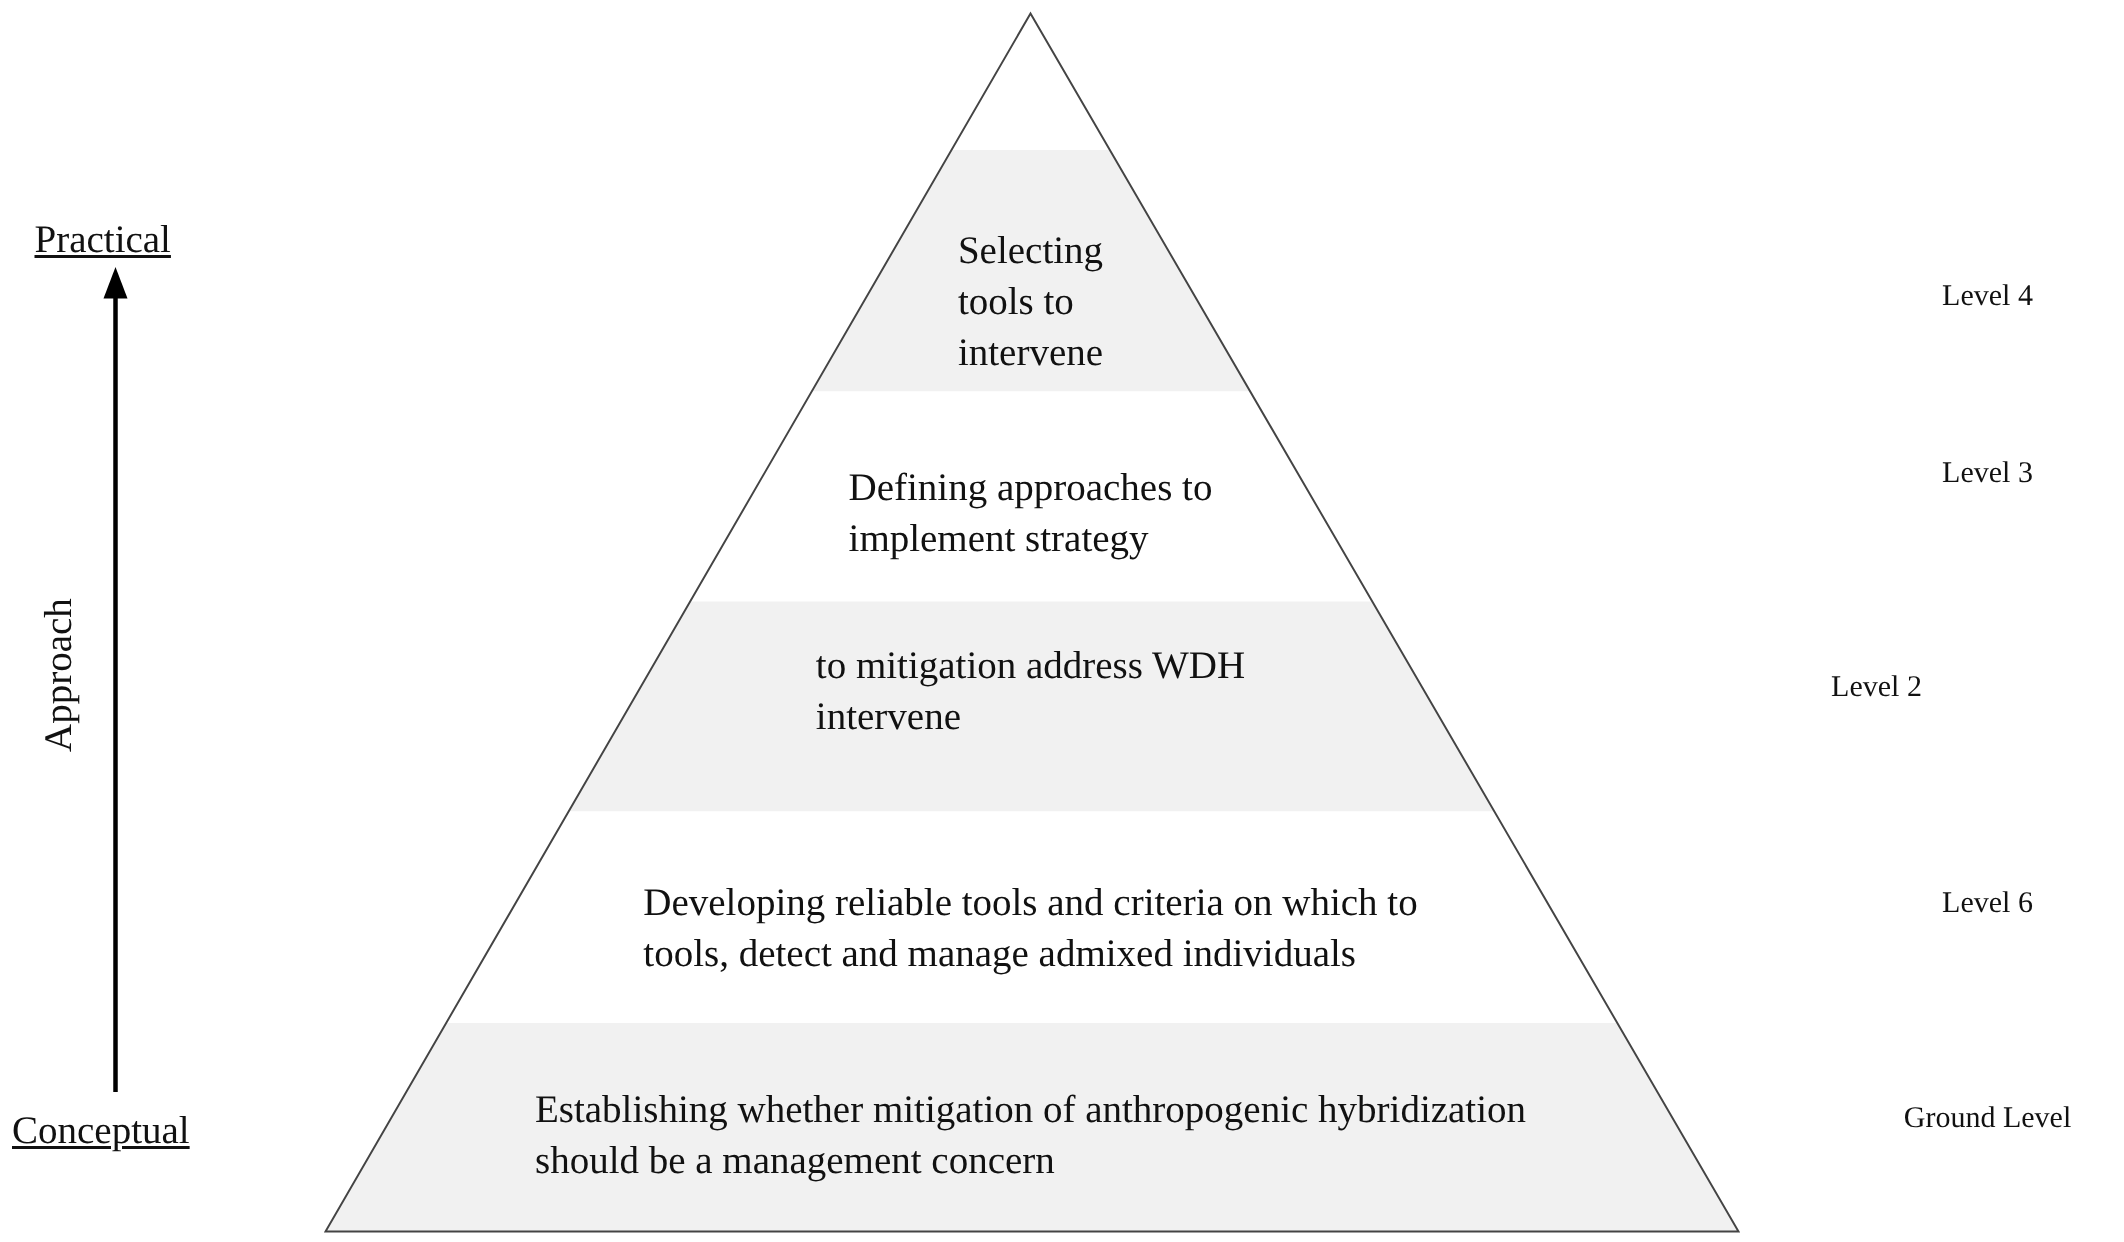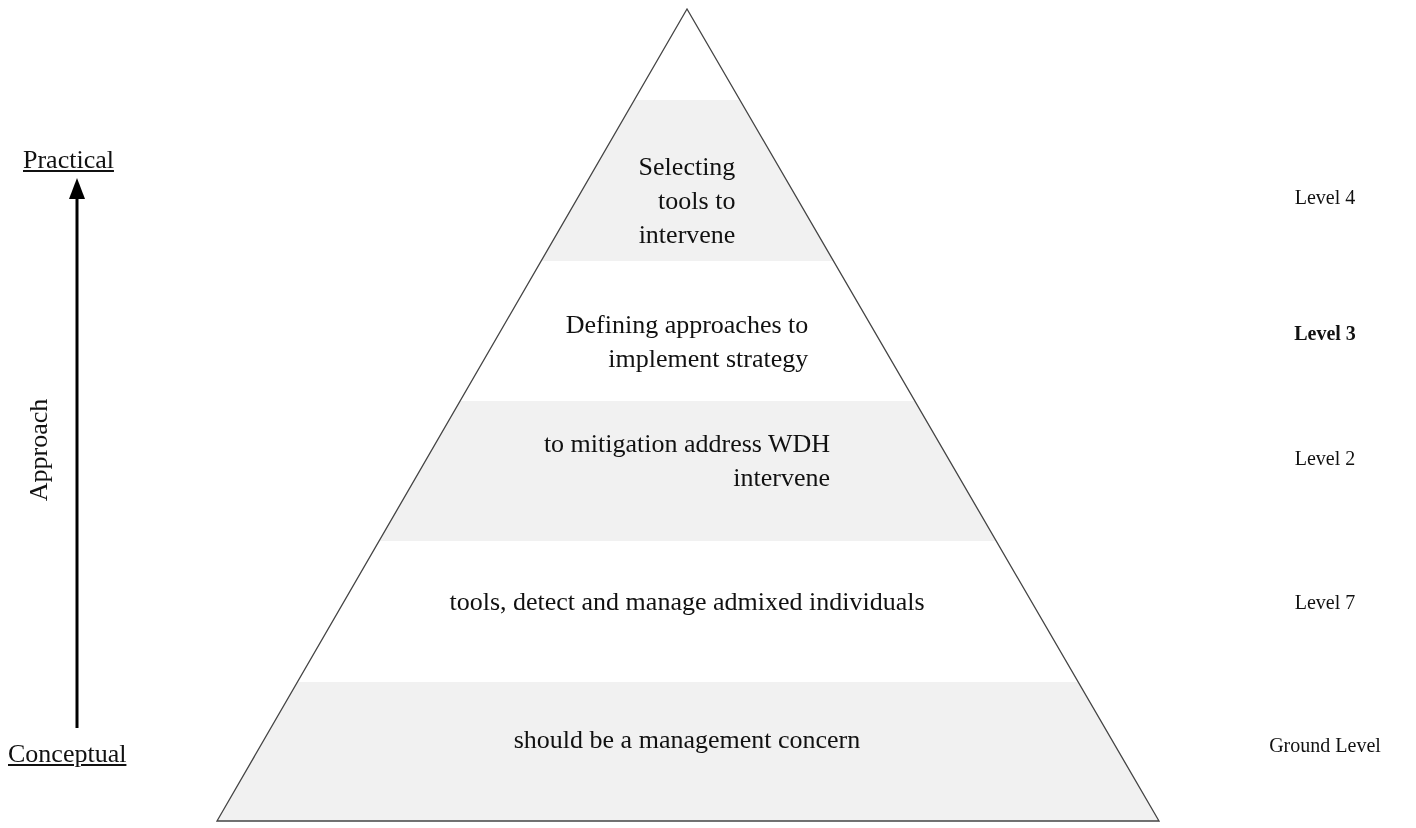--- a/index.html
+++ b/index.html
@@ -1,19 +1,19 @@
 <!DOCTYPE html>
 <html><head>
   <meta charset="utf-8">
   <style>
     html, body { margin: 0; padding: 0; background: #ffffff; }
     body { width: 1416px; height: 828px; position: relative; overflow: hidden;
            font-family: "Liberation Serif", "DejaVu Serif", serif; color: #111; }
     svg.pyr { position: absolute; left: 0; top: 0; }
-    .band-text { position: absolute; text-align: right; font-size: 26px; line-height: 34px; transform: translateX(-50%); white-space: nowrap; }
+    .band-text { position: absolute; text-align: left; font-size: 26px; line-height: 34px; transform: translateX(-50%); white-space: nowrap; }
     .lvl { position: absolute; font-size: 20px; line-height: 30px; white-space: nowrap; transform: translateX(-50%); }
     .axis-label { position: absolute; font-size: 26px; line-height: 30px; white-space: nowrap; }
     .vertical { transform: rotate(-90deg); transform-origin: center center; }
   </style>
 </head>
 <body>
 
 <svg class="pyr" width="1416" height="828">
   <defs>
     <clipPath id="tri">
@@ -44,28 +44,30 @@
   <div>Defining approaches to</div>
   <div>implement strategy</div>
 </div>
 
 <div class="band-text" style="left:687px; top:427px;">
   <div>to mitigation address WDH</div>
   <div>intervene</div>
 </div>
 
 <div class="band-text" style="left:687px; top:585px;">
+  <div>Developing reliable tools and criteria on which to</div>
   <div>tools, detect and manage admixed individuals</div>
 </div>
 
 <div class="band-text" style="left:687px; top:723px;">
+  <div>Establishing whether mitigation of anthropogenic hybridization</div>
   <div>should be a management concern</div>
 </div>
 
 <div class="lvl" style="left:1325px; top:182px;">Level 4</div>
-<div class="lvl" style="left:1325px; top:318px;font-weight:bold;">Level 3</div>
-<div class="lvl" style="left:1325px; top:443px;">Level 2</div>
-<div class="lvl" style="left:1325px; top:587px;">Level 7</div>
+<div class="lvl" style="left:1325px; top:300px;">Level 3</div>
+<div class="lvl" style="left:1251px; top:443px;">Level 2</div>
+<div class="lvl" style="left:1325px; top:587px;">Level 6</div>
 <div class="lvl" style="left:1325px; top:730px;">Ground Level</div>
 
 <div class="axis-label" style="left:23px; top:145px;text-decoration:underline;">Practical</div>
 <div class="axis-label" style="left:8px; top:739px;text-decoration:underline;">Conceptual</div>
 <div class="axis-label vertical" style="left:-13px; top:435px; width:104px; text-align:center;">Approach</div>
 
 </body></html>

